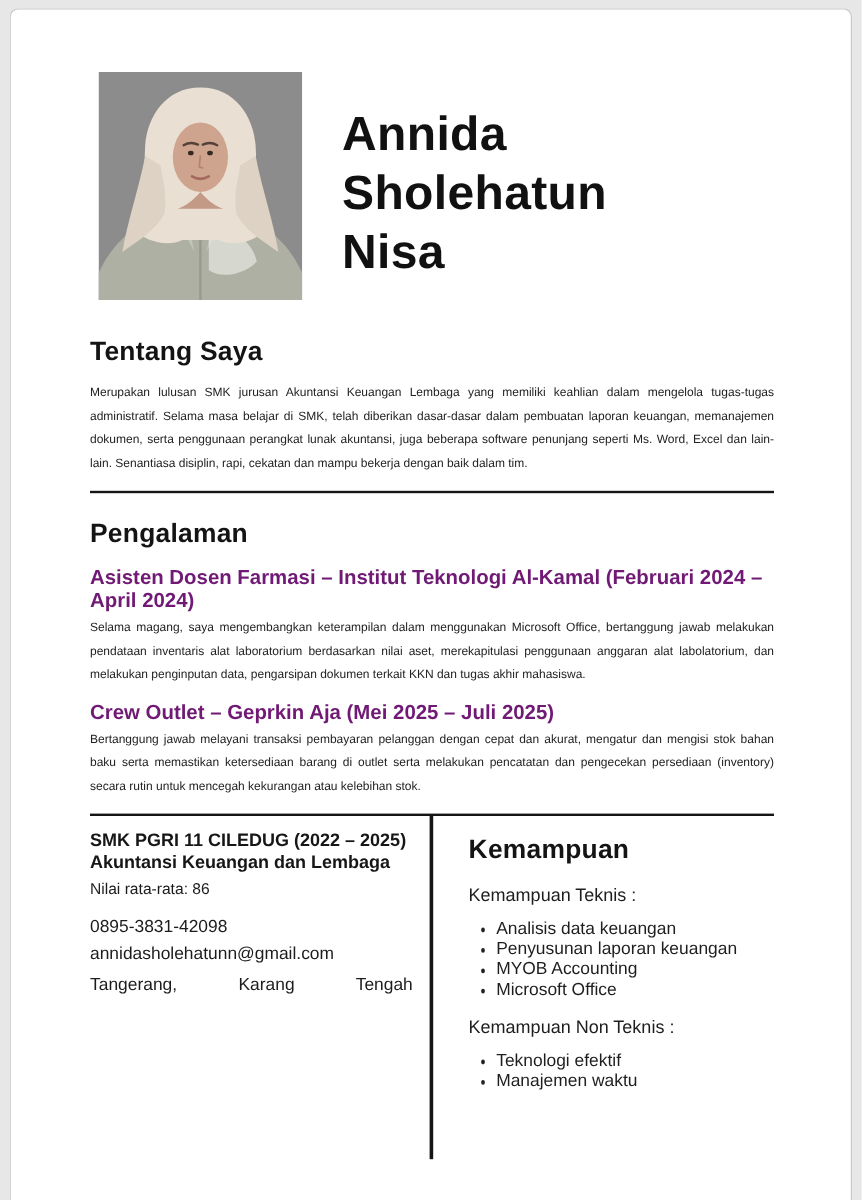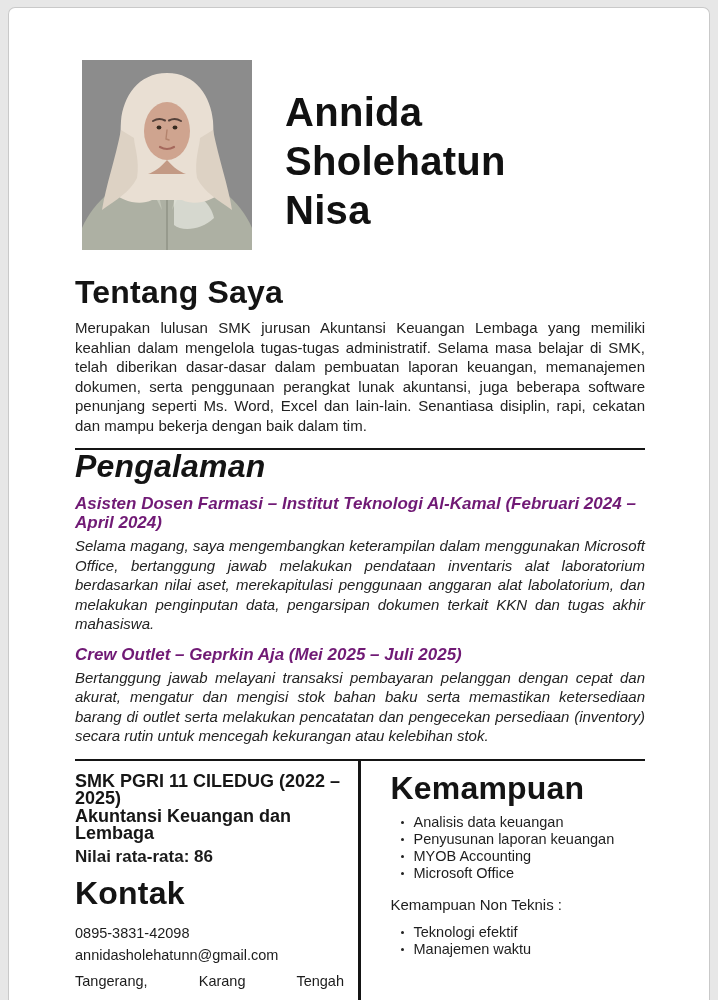--- a/index.html
+++ b/index.html
@@ -36,40 +36,40 @@
     margin-top: 13px;
     font-size: 40px;
     font-weight: bold;
     line-height: 49px;
     letter-spacing: 0.3px;
     white-space: pre-line;
     color: #111;
   }
   
   .h-sec {
-    font-size: 32px;
+    font-size: 22px;
     font-weight: bold;
     letter-spacing: 0.2px;
     color: #141414;
     line-height: 33px;
   }
   .about { margin-top: 26px; }
   .body-text {
-    font-size: 15px;
+    font-size: 10px;
     line-height: 19.5px;
     text-align: justify;
     color: #222;
   }
   .about .body-text { margin-top: 9px; }
   .rule {
     border: none;
     border-top: 2.5px solid #151515;
     margin-top: 13px;
   }
-  .experience { margin-top: 0; font-style: italic; }
+  .experience { margin-top: 17px; }
   .job-title {
     font-size: 17px;
     font-weight: bold;
     color: #701a75;
     margin-top: 11px;
     line-height: 19px;
   }
   .job-desc { margin-top: 4px; }
   
   .columns { display: flex; align-items: stretch; }
@@ -81,26 +81,26 @@
   .v-rule {
     width: 2.5px;
     background: #151515;
     height: 286px;
     flex: none;
   }
   .col-right { flex: 1; padding-left: 30px; }
   .col-left .h-sec, .col-right .h-sec { margin-top: 11px; }
   .edu-block { margin-top: 12px; }
   .edu-strong {
-    font-size: 18px;
+    font-size: 15px;
     font-weight: bold;
     line-height: 17.5px;
     color: #161616;
   }
-  .edu-gpa { font-size: 17px; margin-top: 4px; line-height: 19px; font-weight: bold; }
+  .edu-gpa { font-size: 13px; margin-top: 4px; line-height: 19px; }
   .contact-heading { margin-top: 32px; }
   .contact-block { margin-top: 14px; }
   .contact-line { font-size: 14.5px; line-height: 19px; }
   .contact-line + .contact-line { margin-top: 3px; }
   .address { margin-top: 7px; width: 100%; }
   .address-l1 {
     display: block;
     font-size: 14.5px; line-height: 19px;
     text-align: justify;
     text-align-last: justify;
@@ -185,36 +185,36 @@
 
     <div class="columns">
 
       <div class="col-left">
         <div class="edu-block">
           <div class="edu-strong">SMK PGRI 11 CILEDUG (2022 – 2025)</div>
           <div class="edu-strong">Akuntansi Keuangan dan Lembaga</div>
           <div class="edu-gpa">Nilai rata-rata: 86</div>
         </div>
 
-        <div class="h-sec contact-heading">Kontak</div>
         <div class="contact-block">
           <div class="contact-line">0895-3831-42098</div>
           <div class="contact-line">annidasholehatunn@gmail.com</div>
           <div class="address">
             <span class="address-l1">Tangerang, Karang Tengah</span>
 
           </div>
         </div>
       </div>
 
       <div class="v-rule"></div>
 
       <div class="col-right">
         <div class="h-sec">Kemampuan</div>
 
+        <div class="skill-label">Kemampuan Teknis :</div>
         <ul class="skill-list">
           <li>Analisis data keuangan</li>
           <li>Penyusunan laporan keuangan</li>
           <li>MYOB Accounting</li>
           <li>Microsoft Office</li>
         </ul>
 
         <div class="skill-label">Kemampuan Non Teknis :</div>
         <ul class="skill-list">
           <li>Teknologi efektif</li>

